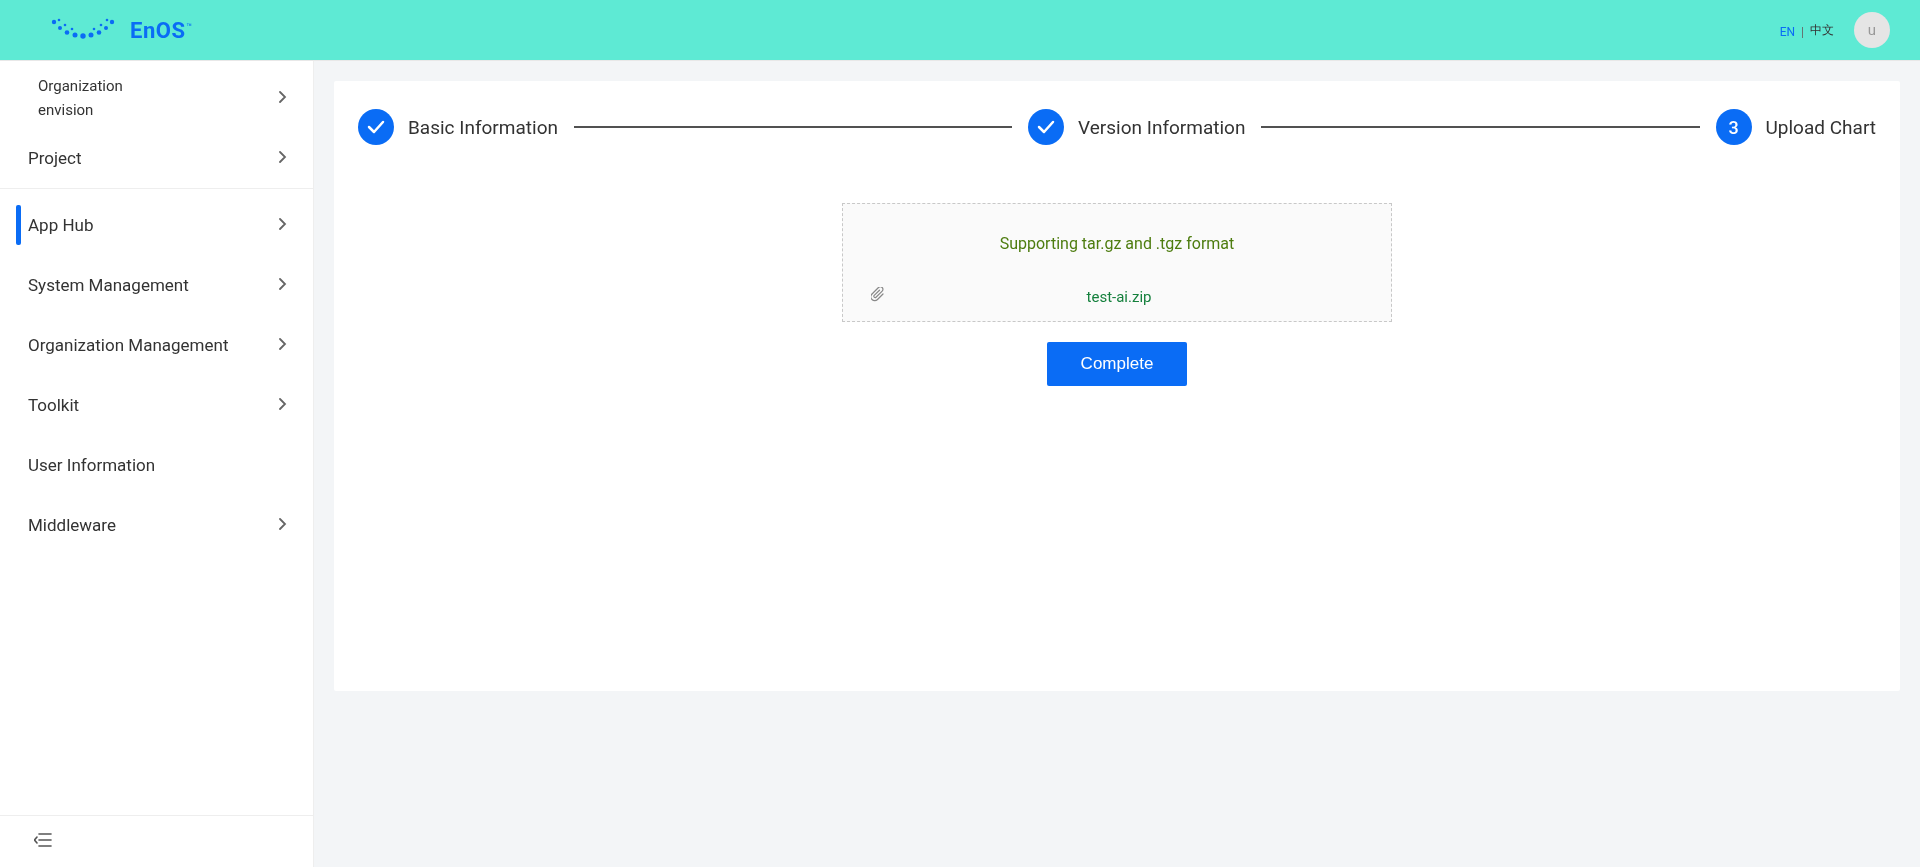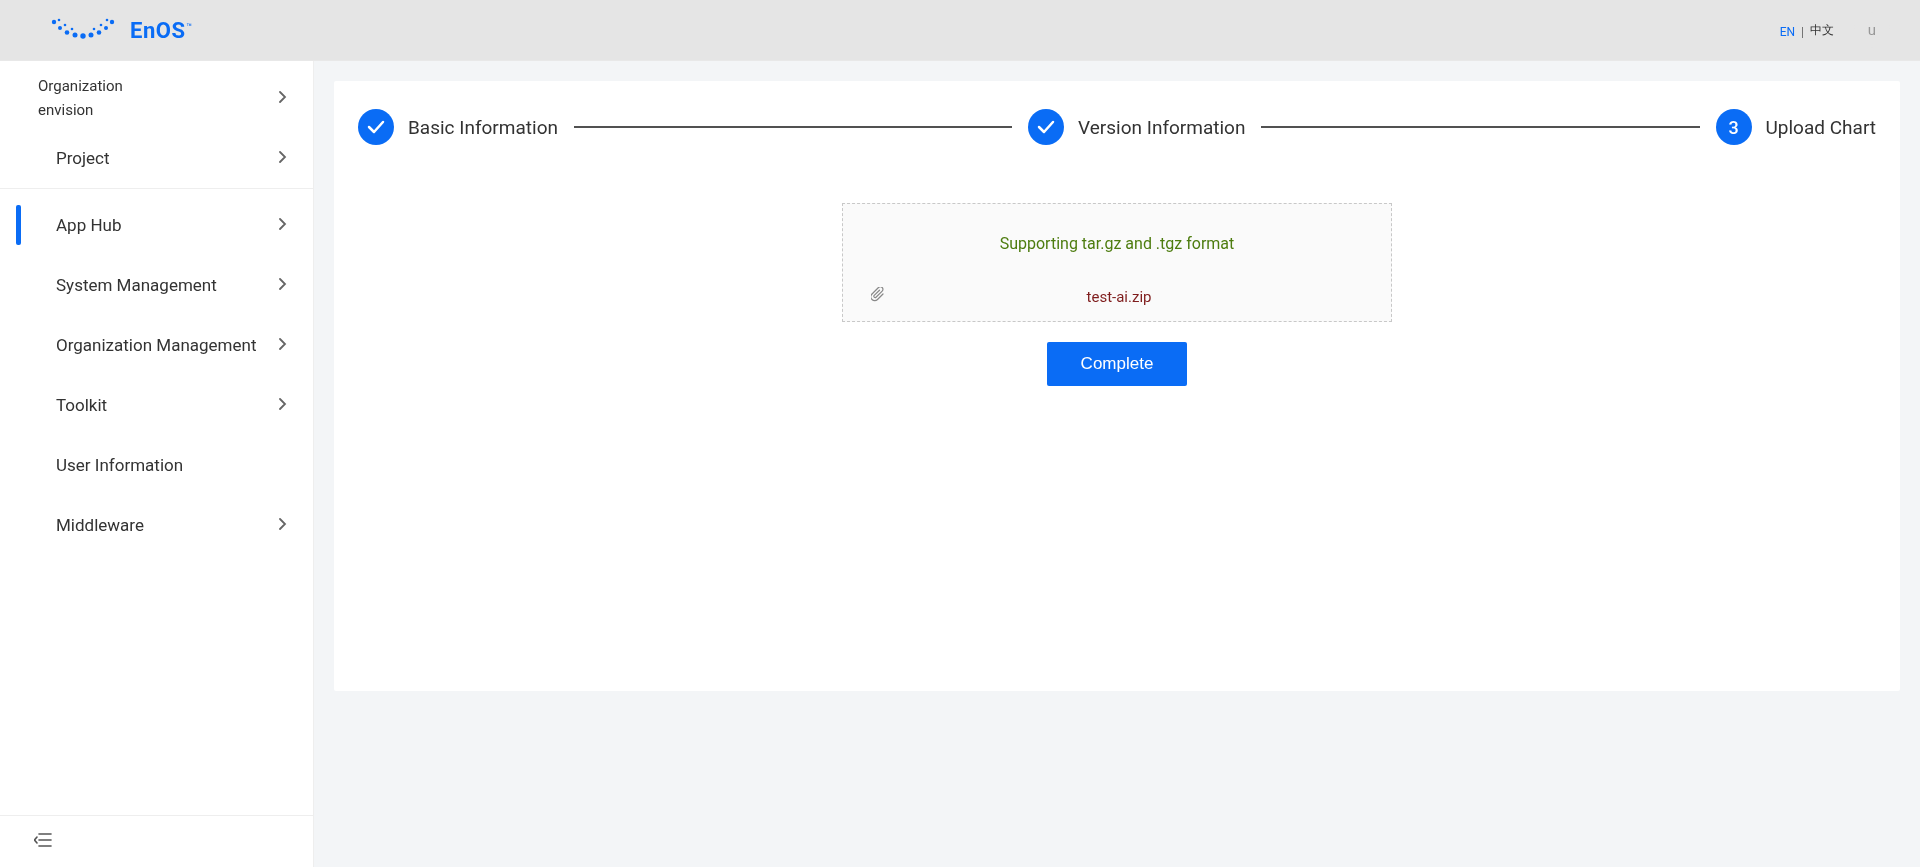--- a/index.html
+++ b/index.html
@@ -12,21 +12,21 @@
     .app { display: flex; flex-direction: column; height: 100vh; }
 
     
     .header {
       height: 61px;
       display: flex;
       align-items: center;
       justify-content: space-between;
       padding: 0 30px 0 50px;
       border-bottom: 1px solid #e8e8e8;
-      background: #e5e5e5;
+      background: #5eead4;
     }
     .logo { display: flex; align-items: center; gap: 10px; }
     .logo-text { color: #0a6cf5; font-size: 22px; font-weight: 700; letter-spacing: 0.5px; }
     .logo-tm { color: #0a6cf5; font-size: 9px; position: relative; top: -8px; margin-left: 1px; }
     .header-right { display: flex; align-items: center; gap: 20px; }
     .lang-switch { display: flex; align-items: flex-end; font-size: 12px; color: #333; }
     .lang-en { color: #0a6cf5; cursor: pointer; }
     .lang-sep { color: #666; margin: 0 6px; }
     .lang-cn { color: #333; cursor: pointer; }
     .avatar {
@@ -44,21 +44,21 @@
       background: #fff;
       border-right: 1px solid #eee;
       display: flex;
       flex-direction: column;
       position: relative;
     }
     .sidebar-scroll { flex: 1; overflow-y: auto; padding-top: 6px; border-top: 1px solid transparent; }
     .sidebar-section-divider { border-bottom: 1px solid #eee; margin-bottom: 6px; }
     .nav-item {
       display: flex; align-items: center; justify-content: space-between;
-      padding: 0 20px 0 56px;
+      padding: 0 20px 0 28px;
       min-height: 60px;
       font-size: 17px; color: #333; cursor: pointer;
       position: relative;
     }
     .nav-item.small {
       min-height: 0;
       padding: 6px 20px 6px 38px;
       font-size: 15px;
     }
     .nav-item.small .nav-label { line-height: 1.6; }
@@ -107,21 +107,21 @@
       border: 1px dashed #c8c8c8;
       background: #fafafa;
       text-align: center;
       cursor: pointer;
       padding: 30px 20px 12px;
     }
     .upload-title { font-size: 22px; color: #333; margin-bottom: 14px; }
     .upload-sub { font-size: 16px; color: #4d7c0f; margin-bottom: 28px; }
     .upload-file-row {
       display: flex; align-items: center; gap: 10px;
-      font-size: 15px; color: #7f1d1d;
+      font-size: 15px; color: #15803d;
       padding: 6px 8px 2px;
       position: relative;
     }
     .upload-file-row .attach-icon { color: #888; }
     .upload-file-name { flex: 1; text-align: center; padding-right: 20px; }
 
     .complete-btn {
       margin-top: 20px;
       background: #0a6cf5; color: #fff;
       border: none; padding: 12px 34px;

